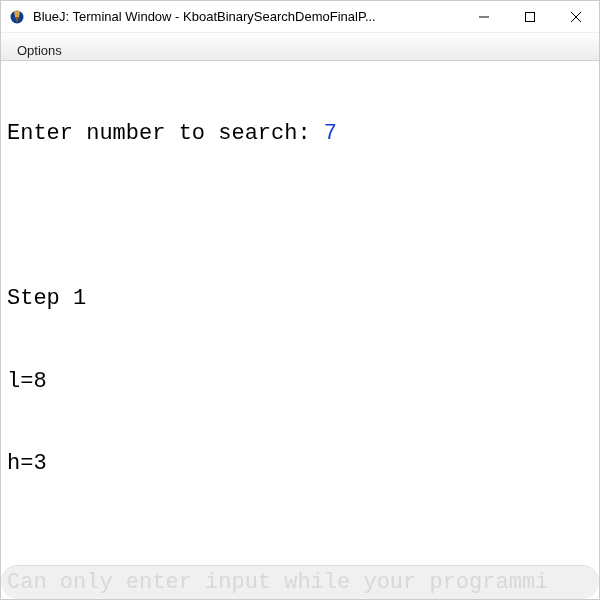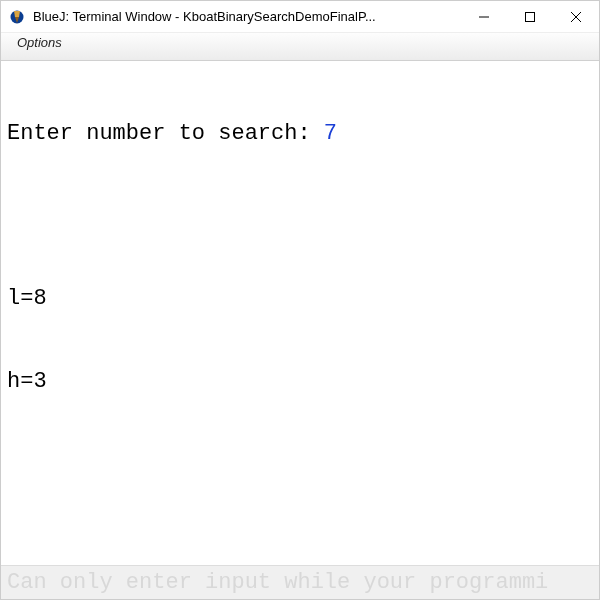--- a/index.html
+++ b/index.html
@@ -51,23 +51,22 @@
       font-family: "Segoe UI", sans-serif;
       font-size: 11px;
       color: #000;
       cursor: pointer;
     }
     .menubar {
       height: 28px;
       background: linear-gradient(to bottom, #fdfdfd, #ececec);
       border-bottom: 1px solid #d0d0d0;
       display: flex;
-      align-items: flex-start;
+      align-items: flex-end;
       padding: 0 8px;
-      font-style: italic;
     }
     .menu-item {
       font-size: 13px;
       color: #222;
       padding: 2px 8px;
       cursor: pointer;
     }
     .terminal {
       flex: 1;
       background: #fff;
@@ -87,20 +86,21 @@
       background: #f0f0f0;
       border-top: 1px solid #ddd;
       display: flex;
       align-items: center;
       padding: 0 6px;
       font-family: "Consolas", "Courier New", monospace;
       font-size: 22px;
       color: #d8d8d8;
       white-space: nowrap;
       overflow: hidden;
+      border-radius: 17px;
     }
   </style>
 </head>
 <body>
 
 <div class="window">
 
   <div class="titlebar">
     <span class="app-icon">
       <svg viewBox="0 0 16 16" width="16" height="16">
@@ -130,20 +130,21 @@
     </div>
   </div>
 
   <div class="menubar">
     <div class="menu-item">Options</div>
   </div>
 
   <div class="terminal">
     <div class="term-line"><span>Enter number to search: </span><span class="input-num">7</span></div>
     <div class="term-line"></div>
+    <div class="term-line">Step 1</div>
     <div class="term-line">l=8</div>
     <div class="term-line">h=3</div>
     
     
     
     
     
     
   </div>
 

